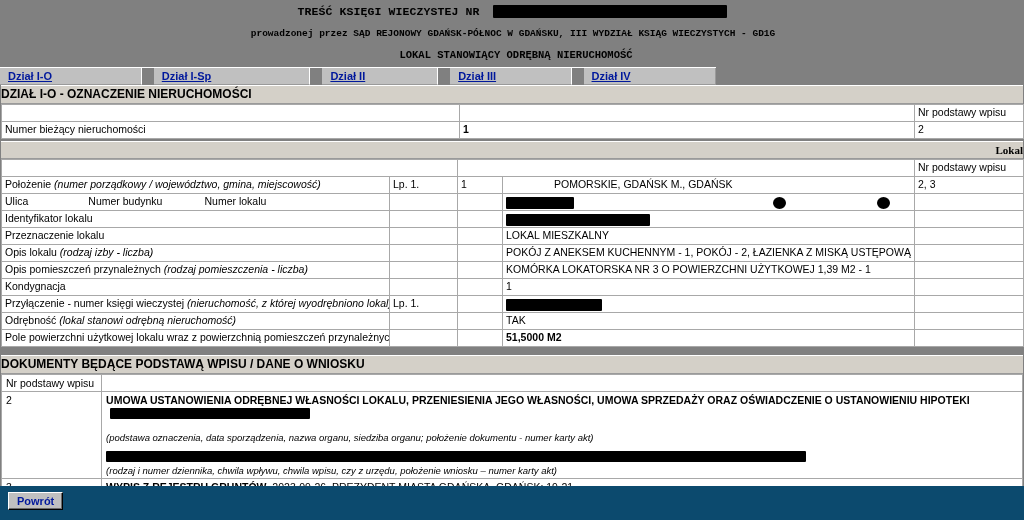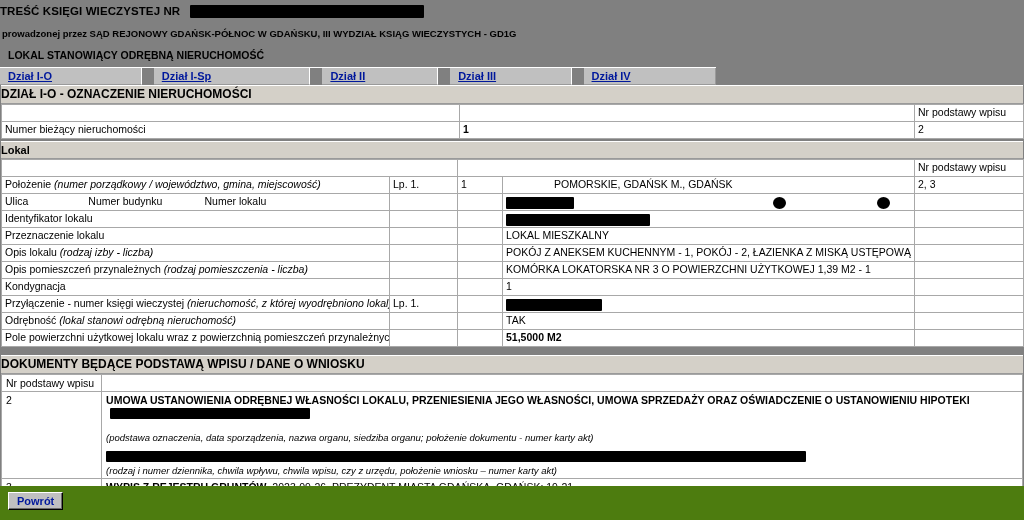--- a/index.html
+++ b/index.html
@@ -14,21 +14,23 @@
     font-size: 11px;
     color: #000;
     overflow: hidden;
   }
   .page {
     position: relative;
     width: 1024px;
     height: 520px;
   }
   .header-block {
+    text-align: center;
     padding-top: 4px;
+    font-family: Liberation Mono, monospace;
   }
   .hdr-line1 {
     font-size: 11.5px;
     font-weight: bold;
     letter-spacing: .1px;
     padding: 1px 0 2px 0;
   }
   .redact {
     display: inline-block;
     background: #000;
@@ -84,25 +86,26 @@
     font-size: 12px;
     height: 17px;
     line-height: 17px;
     width: 1022px;
     margin-left: 1px;
   }
   .subsection-title {
     background: #d4d0c8;
     border-top: 1px solid #fff;
     border-bottom: 1px solid #9a9a9a;
-    text-align: left;
+    text-align: right;
     font-weight: bold;
     font-size: 11px;
     height: 16px;
     line-height: 16px;
+    font-family: Liberation Serif, serif;
   }
   table.grid {
     border-collapse: collapse;
     width: 1022px;
     margin-left: 1px;
     background: #fff;
     table-layout: fixed;
   }
   table.grid td {
     border: 1px solid #a8a8a8;
@@ -135,21 +138,21 @@
     padding: 2px 4px;
     background: #fff;
   }
   .doc-title { font-weight: bold; font-size: 10.5px; }
   .doc-sub { font-style: italic; font-size: 9.5px; padding-top: 1px;}
   .footer {
     position: absolute;
     left: 0; bottom: 0;
     width: 1024px;
     height: 34px;
-    background: #4d7c0f;
+    background: #0c4a6e;
   }
   .btn {
     position: absolute;
     left: 8px;
     top: 6px;
     background: #c0c0c0;
     border: 1px solid #000;
     border-top-color: #fff;
     border-left-color: #fff;
     box-shadow: inset -1px -1px 0 #6b6b6b;

